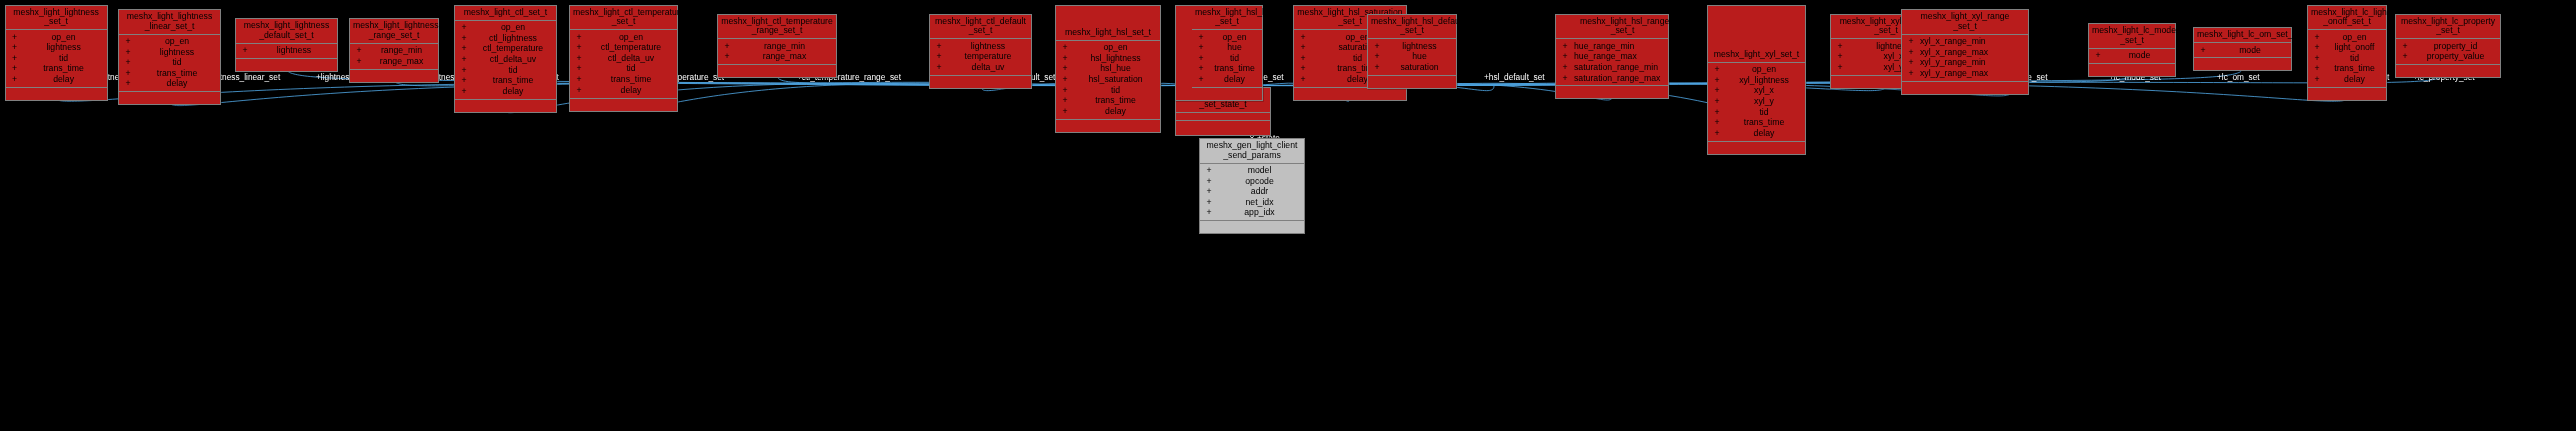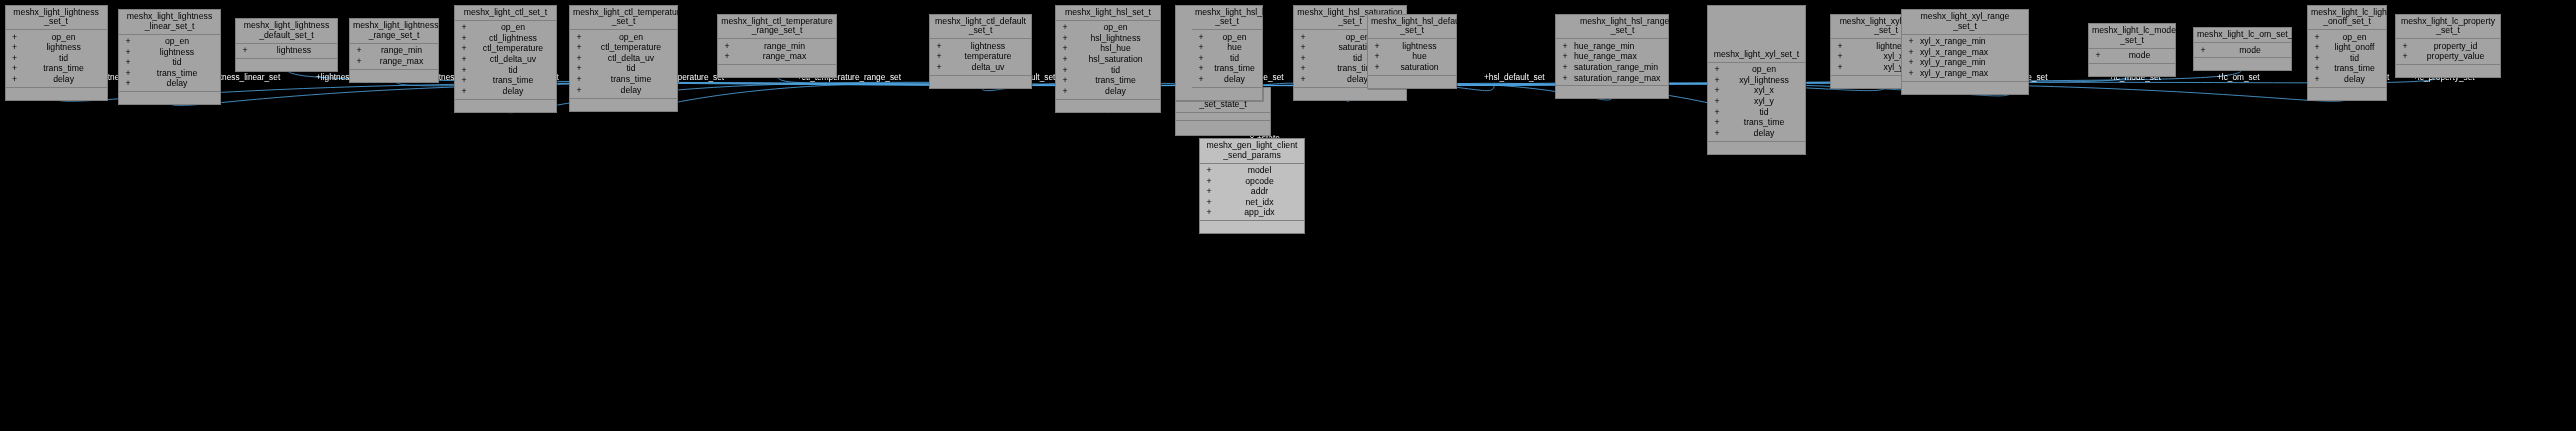--- a/index.html
+++ b/index.html
@@ -1,19 +1,19 @@
 <!DOCTYPE html>
 <html style="font-size:12px"><head>
 <meta charset="utf-8">
 <style>
   html,body{margin:0;padding:0;background:#000;}
   #stage{position:relative;width:2576px;height:432px;background:#000;
          font-family:"Liberation Sans","DejaVu Sans",sans-serif;overflow:hidden;}
   svg.edges{position:absolute;left:0;top:0;width:2576px;height:432px;}
-  .node{position:absolute;background:#a3a3a3;border:0.8px solid #808080;
+  .node{position:absolute;background:#b91c1c;border:0.8px solid #808080;
         box-sizing:border-box;box-shadow:0.8px 0.8px 0 rgba(0,0,0,.25);}
   .node .title{border-bottom:0.8px solid #808080;padding:2.3px 3px 2.3px;
         text-align:center;font-size:8.7px;line-height:9.5px;color:#000;}
   .node .attrs{border-bottom:0.8px solid #808080;padding:1.5px 0 2.3px;}
   .node .attrs .row{font-size:8.7px;line-height:10.6px;color:#000;
         display:flex;padding:0 1.5px;}
   .node .attrs .row .vis{width:15px;text-align:center;flex:none;}
   .node .attrs .row .nm{flex:1;text-align:center;}
   .node .attrs .row.left .nm{text-align:left;padding-left:1.5px;}
   .node .ops{height:12px;}
@@ -254,21 +254,21 @@
             <span class="nm">temperature</span>
           </div>
           <div class="row">
             <span class="vis">+</span>
             <span class="nm">delta_uv</span>
           </div>
         </div>
         <div class="ops"></div>
       </div>
       <div class="node" style="left: 1055px; top: 4.6px; width: 106px;">
-        <div class="title" style="white-space: pre-line;">meshx_light_hsl_set_t</div>
+        <div class="title" style="white-space: pre-line; margin-top: 20px;">meshx_light_hsl_set_t</div>
         <div class="attrs">
           <div class="row">
             <span class="vis">+</span>
             <span class="nm">op_en</span>
           </div>
           <div class="row">
             <span class="vis">+</span>
             <span class="nm">hsl_lightness</span>
           </div>
           <div class="row">

